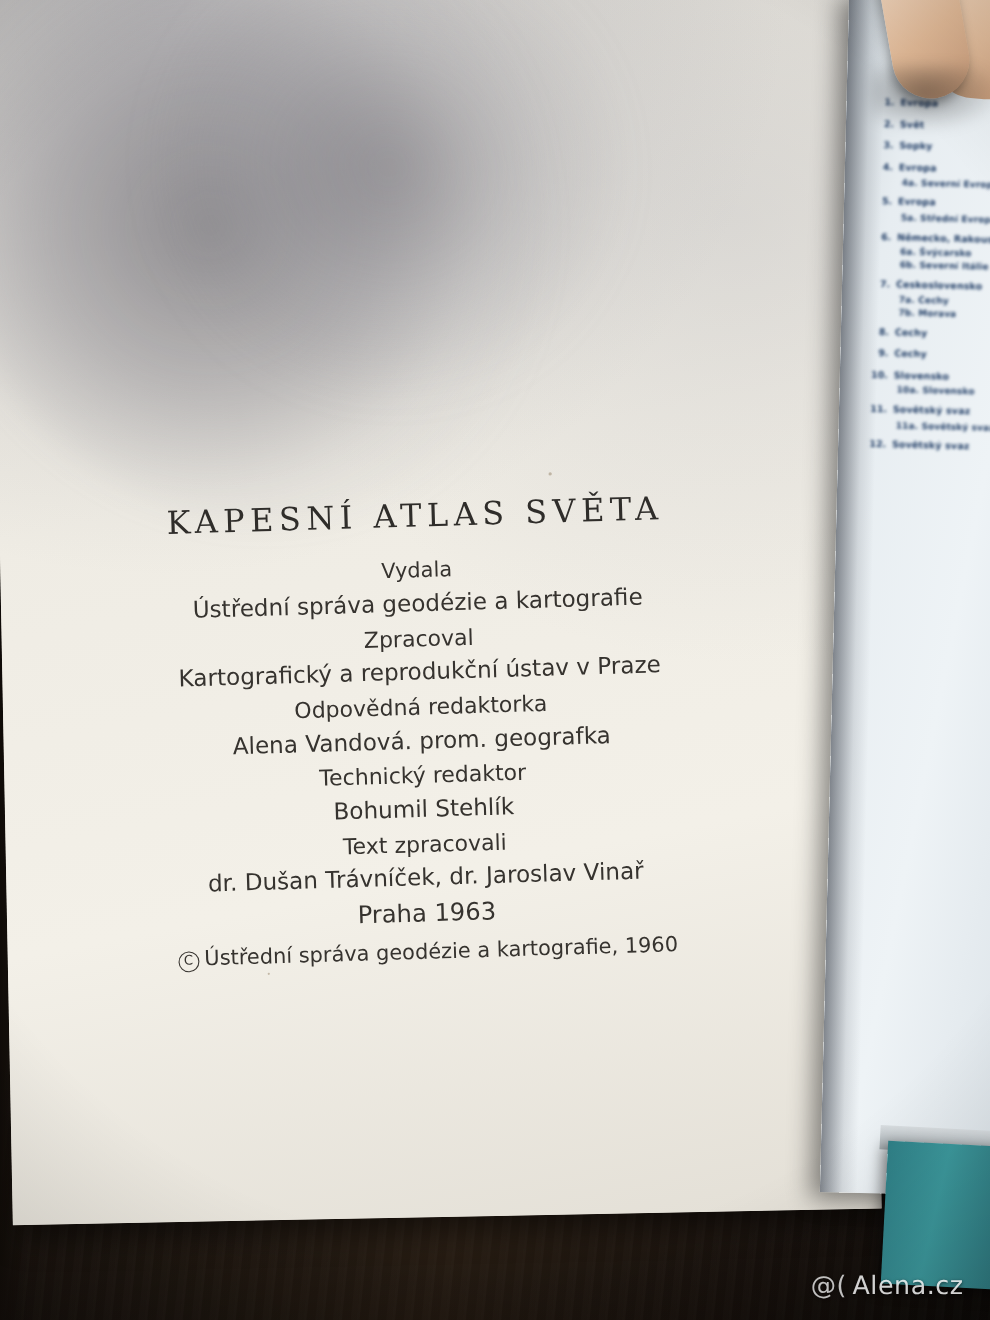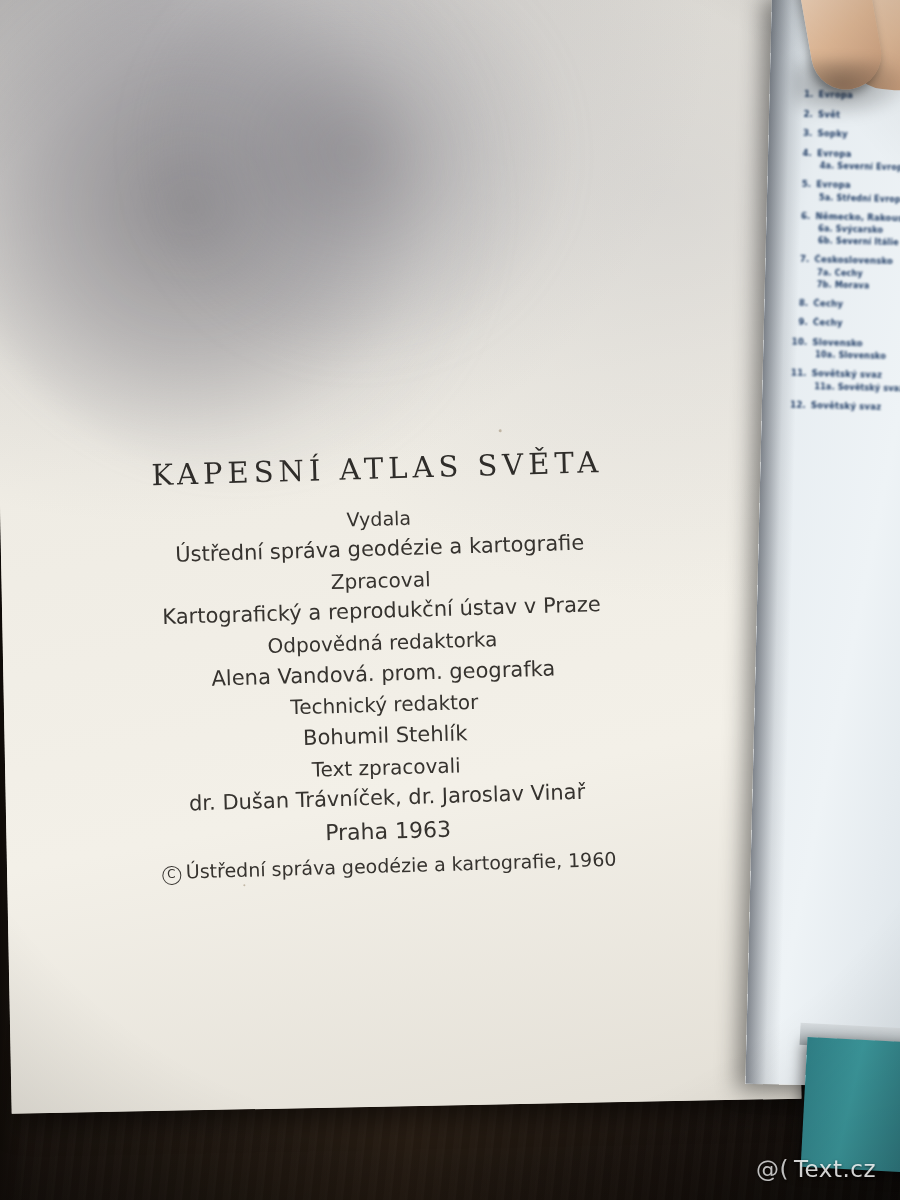--- a/index.html
+++ b/index.html
@@ -412,16 +412,16 @@
   <div class="book-edge"></div>
 
   <div class="finger-b"></div>
   <div class="finger-a"></div>
   <div class="thumb-shadow"></div>
 
   <div class="vignette"></div>
 
   <div class="watermark">
     <span class="wm-logo">@(</span>
-    <span>Text.cz</span>
+    <span>Alena.cz</span>
   </div>
 
 </div>
 
 </body></html>

